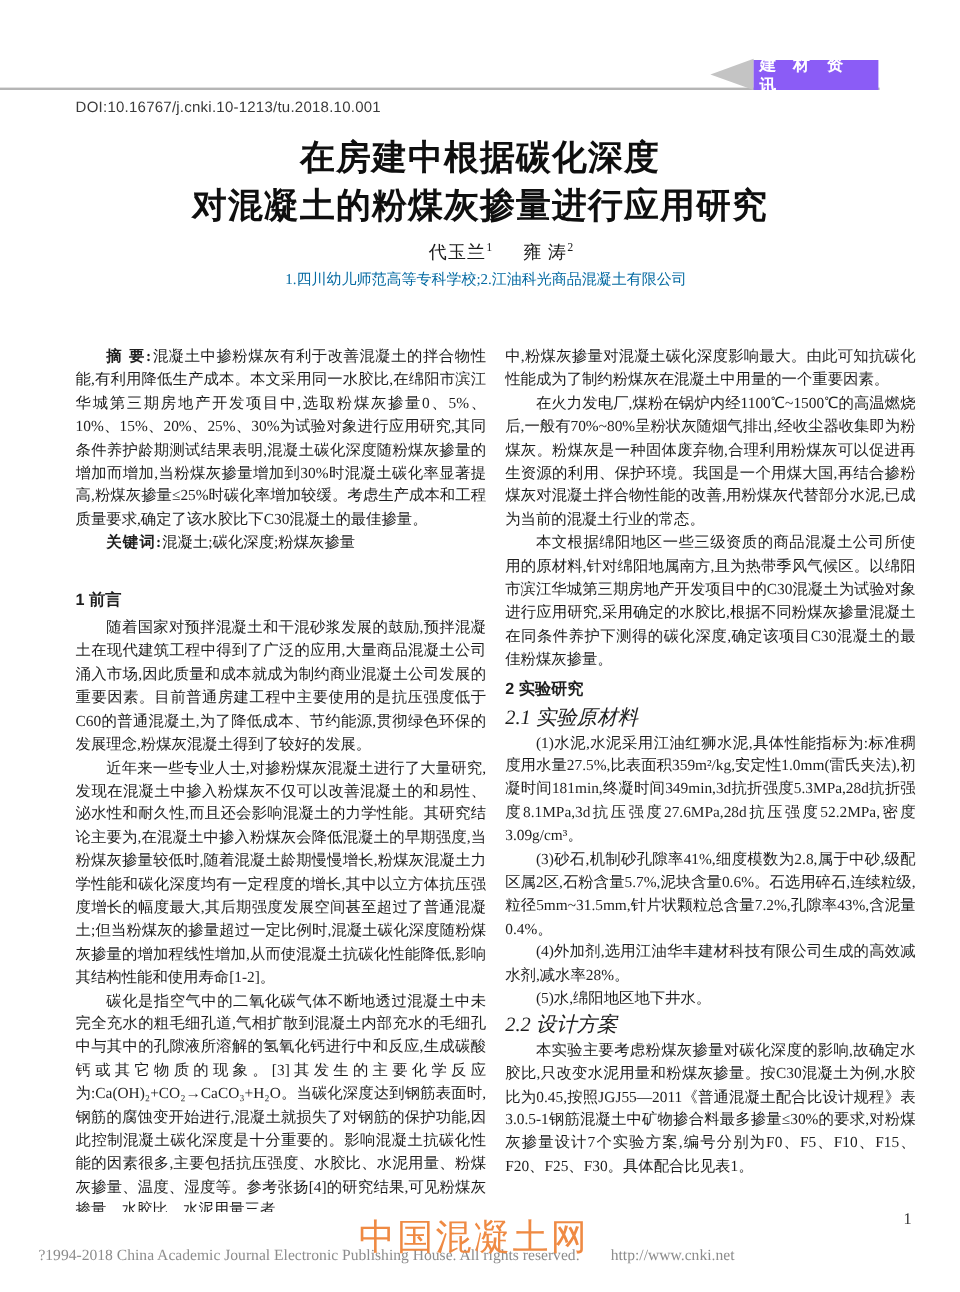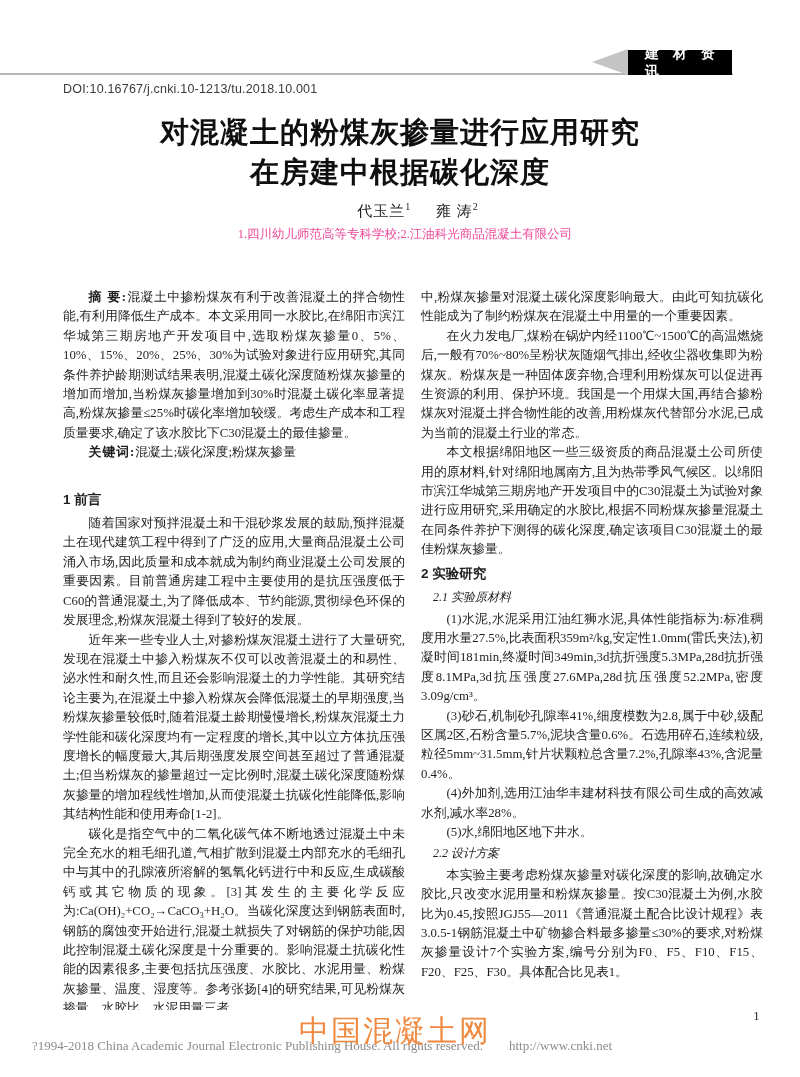--- a/index.html
+++ b/index.html
@@ -5,70 +5,70 @@
   html,body { margin:0; padding:0; }
   body {
     width:800px; height:1077px; position:relative; overflow:hidden;
     background:#ffffff; color:#222;
     font-family:"Liberation Serif", serif;
   }
   
   .header-rule { position:absolute; left:0; top:73px; width:733px; height:2px; background:#b5b5b5; }
   .badge {
     position:absolute; left:628px; top:50px; width:104px; height:25px;
-    background:#000000; color:#fff; font-family:"Liberation Sans",sans-serif;
+    background:#8b5cf6; color:#fff; font-family:"Liberation Sans",sans-serif;
     font-weight:bold; font-size:14px; letter-spacing:5px;
-    display:flex; align-items:center; justify-content:center; padding-left:17px; box-sizing:border-box;
+    display:flex; align-items:center; justify-content:center; padding-left:5px; box-sizing:border-box;
   }
   .badge-arrow {
     position:absolute; left:592px; top:49px; width:0; height:0;
     border-top:13px solid transparent; border-bottom:13px solid transparent;
     border-right:36px solid #c4c4c4;
   }
   .doi { position:absolute; left:63px; top:82px; font-size:12.5px; color:#3a3a3a;
          font-family:"Liberation Sans",sans-serif; letter-spacing:0.2px; }
   
   .title-block { position:absolute; left:0; top:112px; width:800px; text-align:center; }
   .title-line { font-size:29px; line-height:40px; font-weight:bold; color:#0f0f0f;
                 font-family:"Liberation Sans",sans-serif; letter-spacing:1px; }
   .authors { margin-top:9px; font-size:15px; letter-spacing:1px; color:#1c1c1c;margin-left:36px; }
   .authors .author { margin:0 10px; }
   .authors sup { font-size:10px; }
-  .affiliation { margin-top:5px; font-size:12.5px; color:#ec4899;padding-left:10px; }
+  .affiliation { margin-top:5px; font-size:12.5px; color:#0369a1;padding-left:10px; }
   
   .columns { position:absolute; left:63px; top:288px; width:700px; height:722px;
              display:flex; gap:16px; overflow:hidden; }
   .col { flex:1; font-size:12.8px; line-height:19.4px; text-align:justify; color:#1e1e1e; }
   .col p { margin:0; }
   .indent { text-indent:2em; }
   .abstract b, .keywords b { letter-spacing:1px; }
   .sec-heading { font-family:Liberation Sans, sans-serif; font-weight:bold;
                  font-size:13.5px; margin-top:27px !important; margin-bottom:5px !important; text-indent:0; }
   .sec-heading.first-right { margin-top:4px !important; }
-  .sub-heading { font-style:italic; font-size:12px; margin:2px 12px !important; text-indent:0; }
+  .sub-heading { font-style:italic; font-size:17px; margin:2px 0 !important; text-indent:0; }
   
   .watermark { position:absolute; left:299px; top:1011px; z-index:3;
                font-size:30px; font-weight:normal; letter-spacing:2px; color:#ef8a43;
                font-family:"Liberation Sans",sans-serif; }
   .copyright { position:absolute; left:32px; top:1038px; z-index:2; white-space:nowrap;
                font-size:13px; color:#8c8c8c; }
   .copyright .url { margin-left:26px; }
   .pagenum { position:absolute; left:753px; top:1008px; font-size:13.5px; color:#333; }
 </style>
 </head>
 <body>
 
 <div class="header-rule"></div>
 <div class="badge-arrow"></div>
 <div class="badge">建 材 资 讯</div>
 <div class="doi">DOI:10.16767/j.cnki.10-1213/tu.2018.10.001</div>
 
 <div class="title-block">
+  <div class="title-line">在房建中根据碳化深度</div>
   <div class="title-line">对混凝土的粉煤灰掺量进行应用研究</div>
-  <div class="title-line">在房建中根据碳化深度</div>
   <div class="authors">
     <span class="author"><span>代玉兰</span><sup>1</sup></span>
     <span class="author"><span>雍  涛</span><sup>2</sup></span>
   </div>
   <div class="affiliation">1.四川幼儿师范高等专科学校;2.江油科光商品混凝土有限公司</div>
 </div>
 
 <div class="columns">
   <div class="col">
     <p class="abstract indent"><b>摘  要:</b><span>混凝土中掺粉煤灰有利于改善混凝土的拌合物性能,有利用降低生产成本。本文采用同一水胶比,在绵阳市滨江华城第三期房地产开发项目中,选取粉煤灰掺量0、5%、10%、15%、20%、25%、30%为试验对象进行应用研究,其同条件养护龄期测试结果表明,混凝土碳化深度随粉煤灰掺量的增加而增加,当粉煤灰掺量增加到30%时混凝土碳化率显著提高,粉煤灰掺量≤25%时碳化率增加较缓。考虑生产成本和工程质量要求,确定了该水胶比下C30混凝土的最佳掺量。</span></p>

